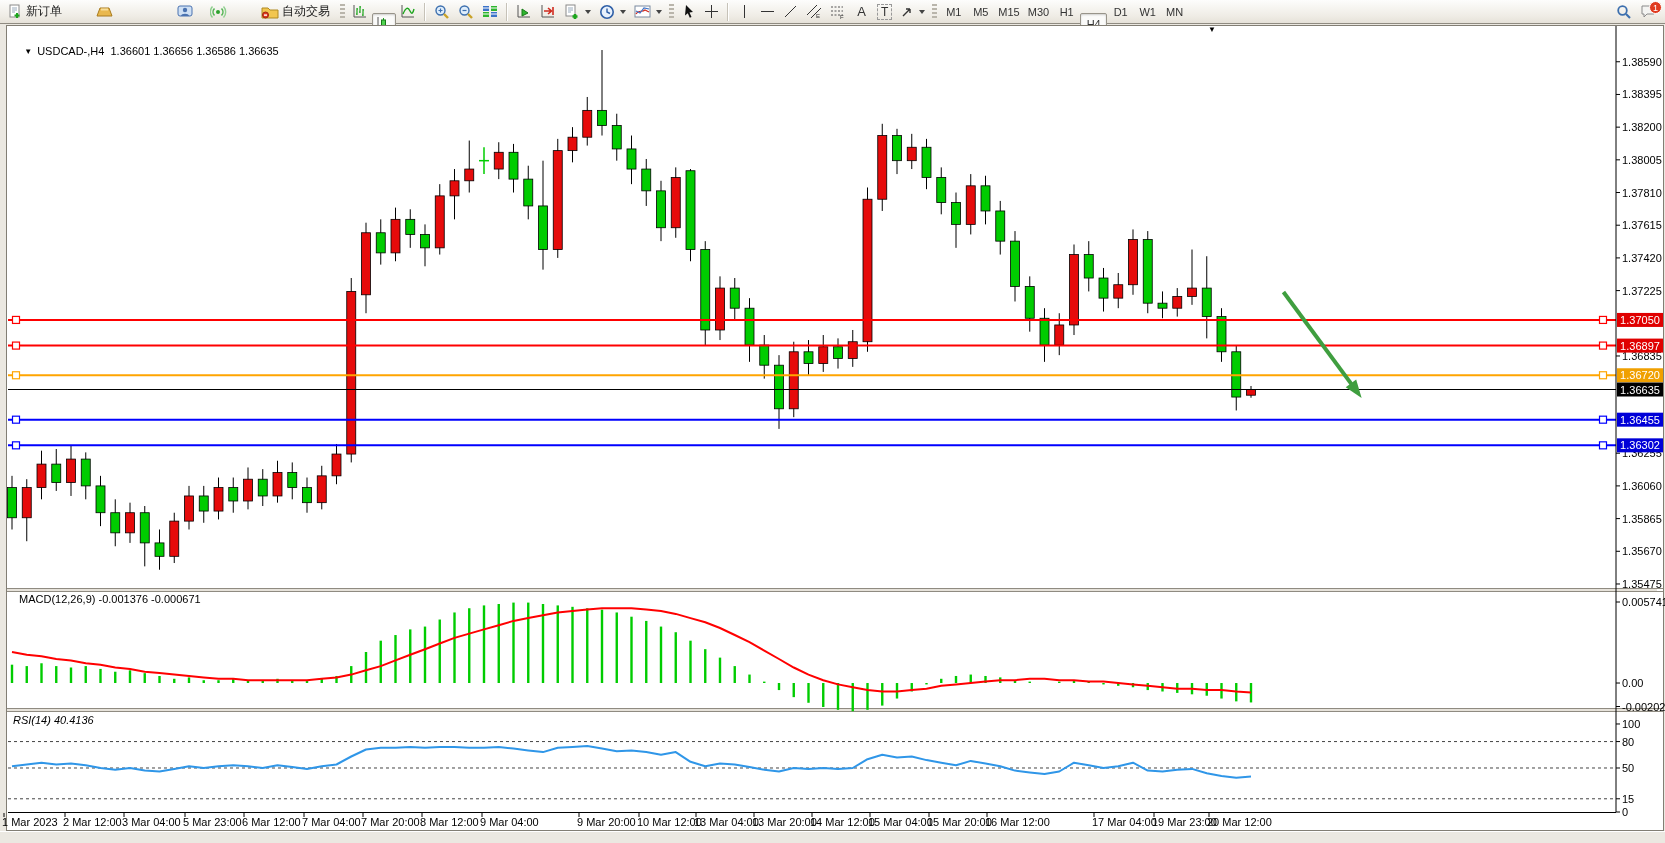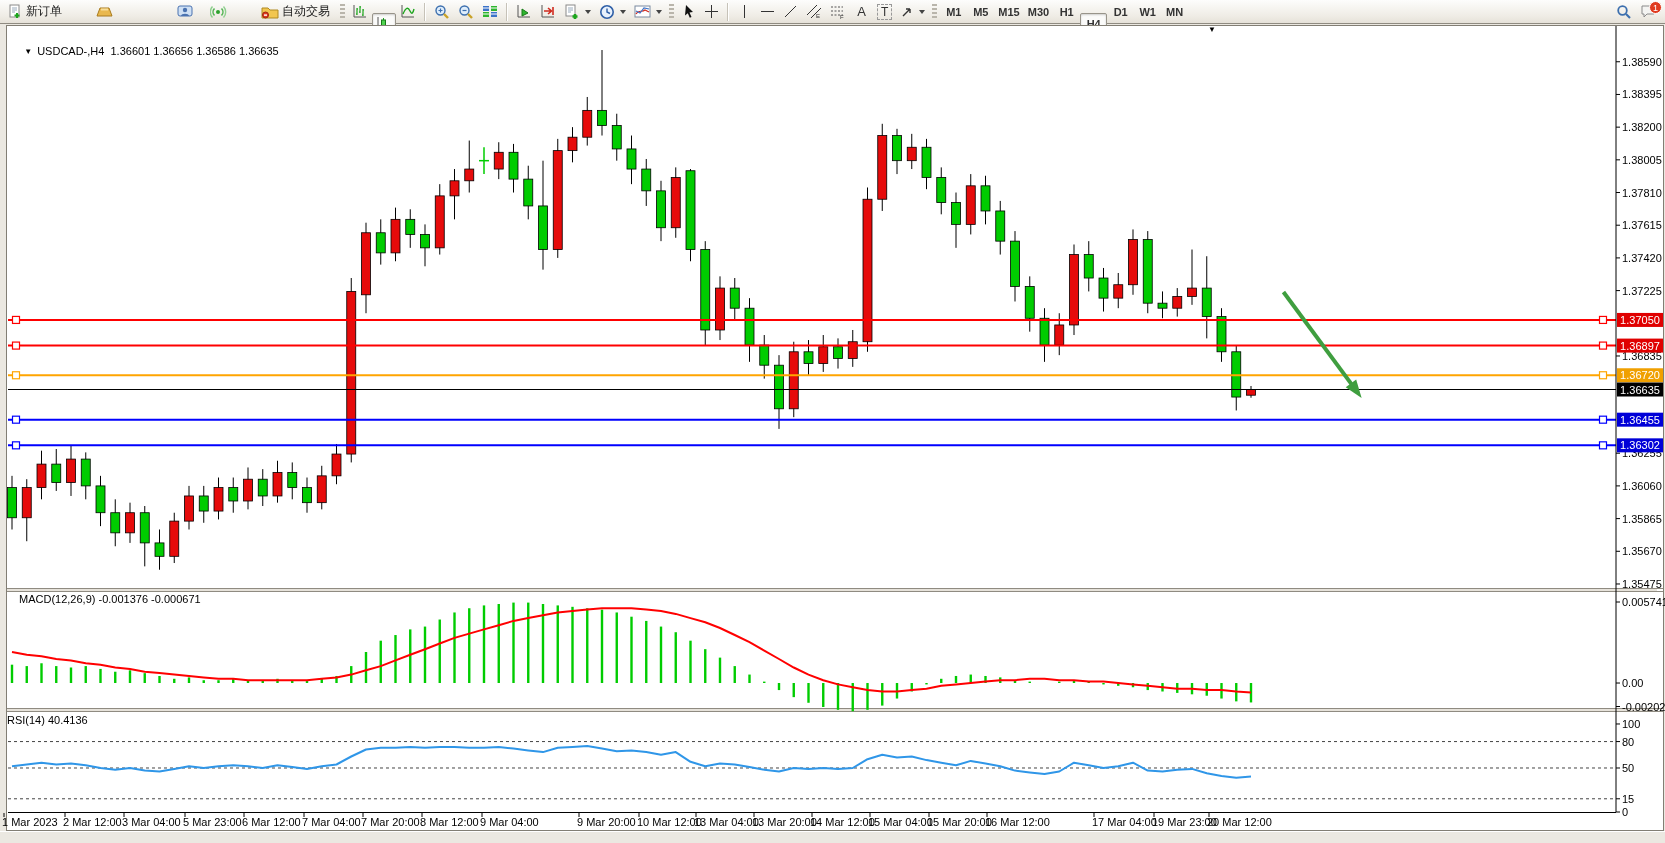--- a/index.html
+++ b/index.html
@@ -10,34 +10,34 @@
   
   #toolbar { position:absolute; left:0; top:0; width:1665px; height:24px;
     background:linear-gradient(#fdfdfc,#efece5 70%,#e6e2d9);
     border-bottom:1px solid #8f8b81; display:flex; align-items:center; padding:0 4px; }
   .tb { height:21px; min-width:23px; display:inline-flex; align-items:center; justify-content:center;
     border:1px solid transparent; border-radius:2px; font-size:12px; color:#1a1a1a; cursor:default; gap:3px; padding:0 3px; }
   .tb.active { border:1px solid #98948a; background:#fbfbfa; box-shadow:inset 0 1px 2px rgba(0,0,0,.18);margin-top:24px; }
   .tbsep { width:2px; height:18px; margin:0 4px; border-left:1px solid #c6c2b8; border-right:1px solid #ffffff; }
   .tbgrip { width:5px; height:16px; margin:0 3px;
     background:repeating-linear-gradient(180deg,#b9b5ab 0 2px,transparent 2px 4px); }
-  .tf { font-size:11px; color:#333; min-width:27px;font-weight:bold; }
+  .tf { font-size:11px; color:#333; min-width:27px; }
   .caret { width:0; height:0; border-left:3px solid transparent; border-right:3px solid transparent;
     border-top:4px solid #444; margin-left:2px; }
   .sp { flex:0 0 auto; }
 
   
   #chart-area { position:absolute; left:6px; top:25px; width:1658px; height:806px;
     background:#fff; border:1px solid #827e74; }
   #chart-svg { position:absolute; left:0; top:0; width:1665px; height:843px; }
   .floatlabel { position:absolute; font-size:11px; color:#000; white-space:pre; z-index:5; }
   #ohlc-line { left:12px; top:33px; }
   #ohlc-line .tri { display:inline-block; font-size:8px; vertical-align:1px; margin-right:5px; }
   #macd-label { left:13px; top:593px;padding-left:6px; }
-  #rsi-label  { left:7px; top:714px; }
+  #rsi-label  { left:13px; top:714px;font-style:italic; }
   #pane-collapse { position:absolute; left:1208px; top:25px; font-size:8px; color:#000; z-index:6; }
   #status-strip { position:absolute; left:0; top:831px; width:1665px; height:12px;
     background:#ebe8e1; border-top:1px solid #fff; }
 
   svg text { font-family:"Liberation Sans","DejaVu Sans",sans-serif; }
 </style>
 </head>
 <body>
 
 <div id="stage">

